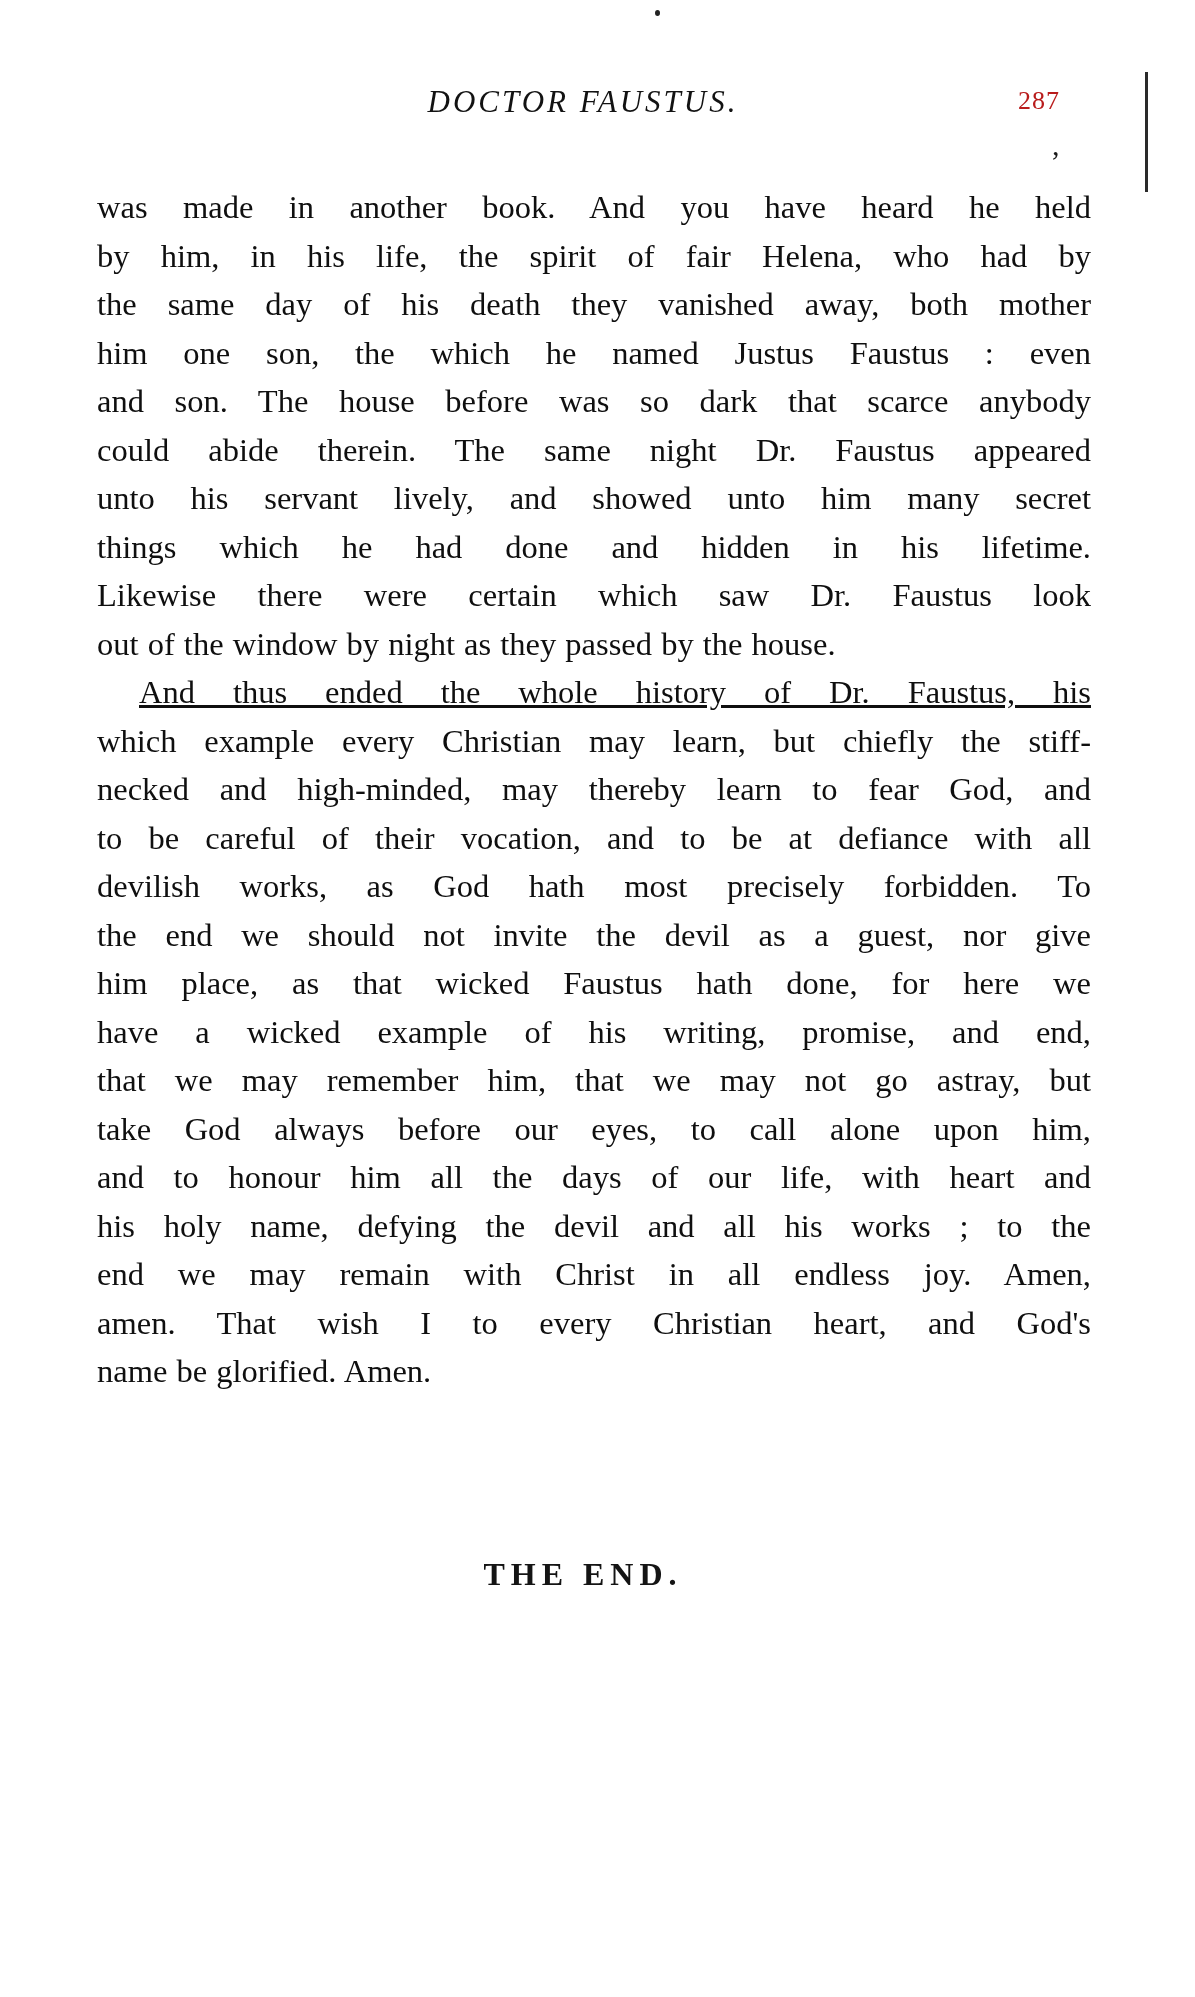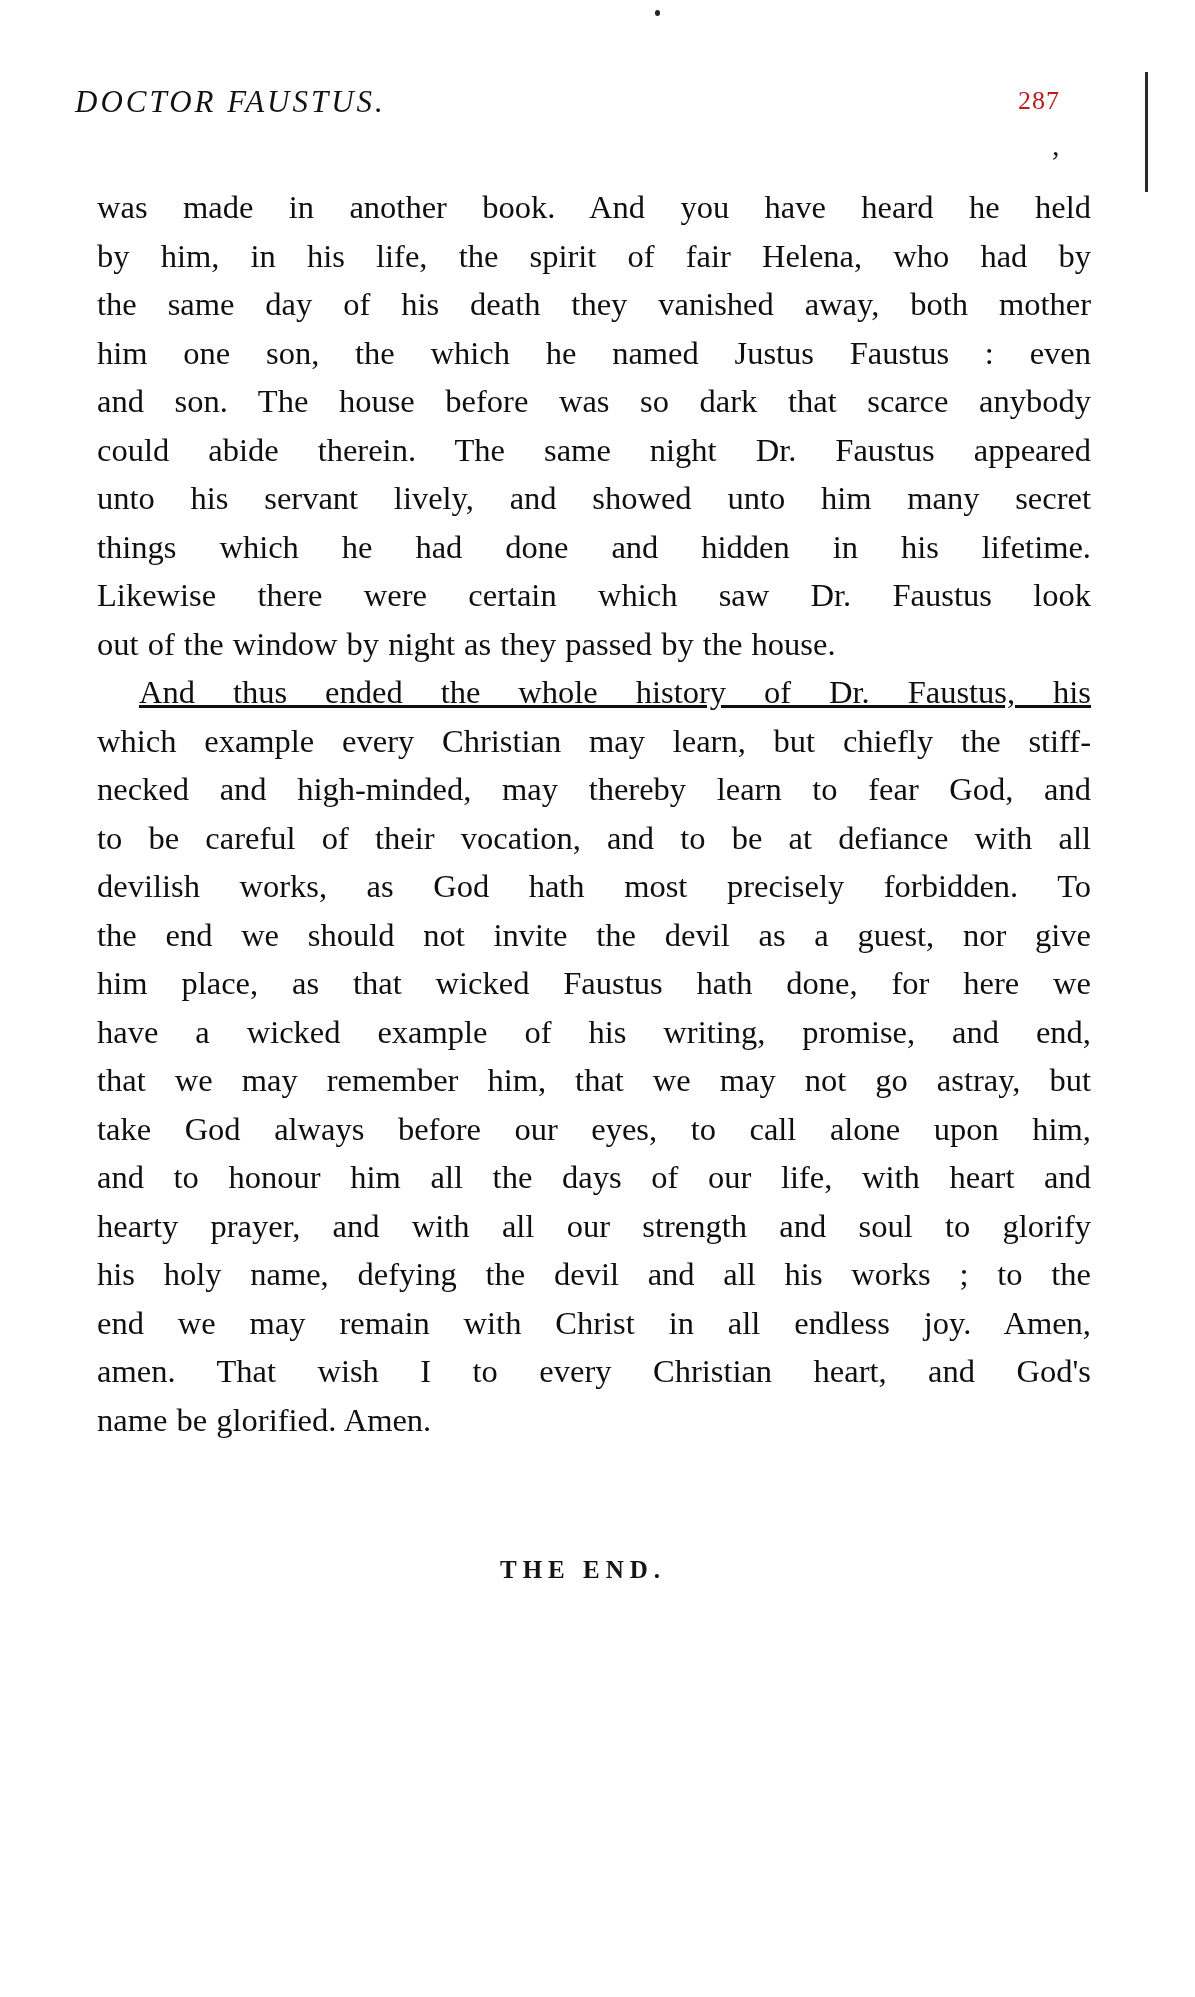--- a/index.html
+++ b/index.html
@@ -17,20 +17,21 @@
   .running-head {
     position: absolute;
     top: 84px;
     left: 75px;
     width: 1016px;
     height: 40px;
   }
   .head-title {
     position: absolute;
     left: 0; right: 0;
+    text-align: center;
     font-style: italic;
     font-size: 31px;
     letter-spacing: 3px;
     color: #121212;
   }
   .head-pagenum {
     position: absolute;
     right: -8px;
     top: 2px;
     width: 120px;
@@ -64,21 +65,21 @@
     text-indent: 42px;
     text-decoration: underline;
   }
   
   .end-mark {
     position: absolute;
     top: 1556px;
     left: 75px;
     width: 1016px;
     text-align: center;
-    font-size: 25px;
+    font-size: 32px;
     font-weight: bold;
     letter-spacing: 6px;
     color: #141414;
   }
   
   .artifact-dot {
     position: absolute;
     top: 10px;
     left: 655px;
     width: 5px;
@@ -135,21 +136,20 @@
         <div class="line">which example every Christian may learn, but chiefly the stiff-</div>
         <div class="line">necked and high-minded, may thereby learn to fear God, and</div>
         <div class="line">to be careful of their vocation, and to be at defiance with all</div>
         <div class="line">devilish works, as God hath most precisely forbidden.  To</div>
         <div class="line">the end we should not invite the devil as a guest, nor give</div>
         <div class="line">him place, as that wicked Faustus hath done, for here we</div>
         <div class="line">have a wicked example of his writing, promise, and end,</div>
         <div class="line">that we may remember him, that we may not go astray, but</div>
         <div class="line">take God always before our eyes, to call alone upon him,</div>
         <div class="line">and to honour him all the days of our life, with heart and</div>
-        <div class="line">hearty prayer, and with all our strength and soul to glorify</div>
         <div class="line">his holy name, defying the devil and all his works ; to the</div>
         <div class="line">end we may remain with Christ in all endless joy.  Amen,</div>
         <div class="line">amen.  That wish I to every Christian heart, and God's</div>
         <div class="line last">name be glorified.  Amen.</div>
       </div>
     </div>
 
   <div class="end-mark">THE END.</div>
 
 </div>

